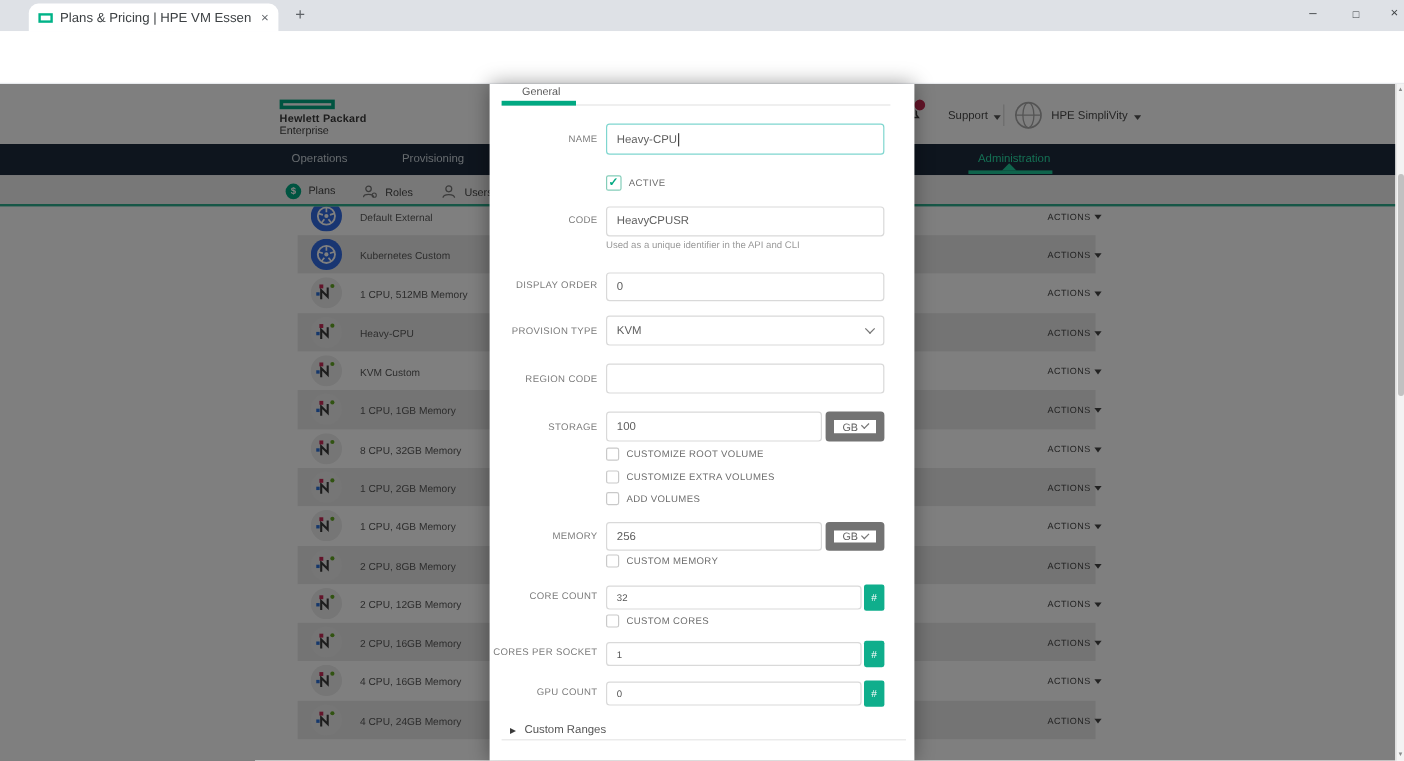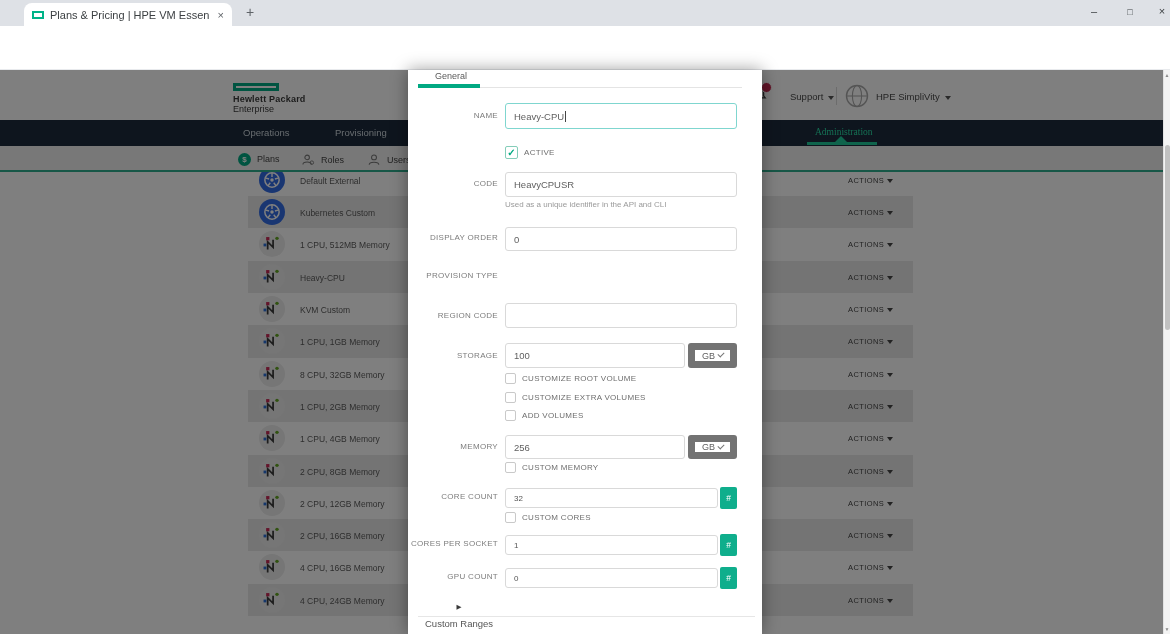--- a/index.html
+++ b/index.html
@@ -50,35 +50,35 @@
   #bell-badge { position:absolute; left:10px; top:-4px; width:11px; height:11px; border-radius:50%; background:#c62850; border:1px solid #fff; }
   #support { position:absolute; left:790px; top:21px; font-size:9.5px; color:#4a4a4a; display:flex; gap:5px; align-items:center; }
   #hdr-sep { position:absolute; left:836px; top:17px; width:1px; height:18px; background:#d8d8d8; }
   #account-avatar { position:absolute; left:845px; top:14px; width:24px; height:24px; }
   #account { position:absolute; left:876px; top:21px; font-size:9.5px; color:#4a4a4a; display:flex; gap:5px; align-items:center; }
   .tri-down { width:0; height:0; border-left:3.5px solid transparent; border-right:3.5px solid transparent; border-top:4.5px solid #555; margin-top:2px; }
 
   #darknav { position:absolute; left:0; top:50px; width:1163px; height:26px; background:#1c2a3c; z-index:2; }
   .navitem { position:absolute; top:7px; font-size:9.5px; color:#cdd6dd; }
   #nav-operations { left:243px; } #nav-provisioning { left:335px; }
-  #nav-administration { left:815px; color:#29dfa7;font-family:Liberation Serif, serif; }
+  #nav-administration { left:815px; color:#29dfa7; }
   #nav-underline { position:absolute; left:807px; top:21.5px; width:70px; height:3.5px; background:#1fc998; }
   #nav-caret { position:absolute; left:835px; top:16px; width:0; height:0; border-left:6px solid transparent; border-right:6px solid transparent; border-bottom:6px solid #1fc998; }
 
   #subnav { position:absolute; left:0; top:76px; width:1163px; height:26px; background:#f1f1f1; border-bottom:2px solid #2faf8e; z-index:2; }
   .subitem { position:absolute; top:6.5px; display:flex; align-items:center; gap:6px; font-size:9px; color:#454545; }
   #sub-plans { left:238px; } #sub-roles { left:301px; } #sub-users { left:367px; }
   #plans-coin { width:13px; height:13px; border-radius:50%; background:#01a982; color:#fff; font-size:8px; line-height:13px; text-align:center; font-weight:bold; }
 
   #rows { position:absolute; left:0; top:0; width:952px; height:564px; z-index:1; }
   .row { position:absolute; left:248px; width:665px; height:32.3px; background:#fff; }
   .row.shaded { background:#e9e9e9; }
   .row-icon { position:absolute; left:11px; top:3px; width:26px; height:26px; }
   .row-name { position:absolute; left:52px; top:12px; font-size:8.5px; color:#5b5b5b; }
-  .row-actions { position:absolute; left:600px; top:12px; width:70px; text-align:left; font-size:7.5px; color:#454545; letter-spacing:0.4px; }
+  .row-actions { position:absolute; left:600px; top:12px; width:70px; text-align:right; font-size:7.5px; color:#454545; letter-spacing:0.4px; }
   .row-actions .cd { display:inline-block; width:0; height:0; border-left:3px solid transparent; border-right:3px solid transparent; border-top:4px solid #454545; margin-left:3px; }
 
   #overlay { position:absolute; left:0; top:0; width:1163px; height:564px; background:rgba(0,0,0,0.5); z-index:4; }
 
   
   #scrollbar { position:absolute; left:1163px; top:70px; width:7px; height:564px; background:#f3f3f3; border-left:1px solid #e2e2e2; z-index:6; }
   #sb-up { position:absolute; left:0; top:2px; width:6px; font-size:5px; color:#8a8a8a; text-align:center; }
   #sb-down { position:absolute; left:0; bottom:2px; width:6px; font-size:5px; color:#8a8a8a; text-align:center; }
   #sb-thumb { position:absolute; left:0.5px; top:75px; width:5px; height:185px; background:#c1c1c1; border-radius:3px; }
 
@@ -93,21 +93,21 @@
   .inp.small { height:20px; width:213px; font-size:8px; color:#555; }
   .inp.focused { border:1.5px solid #7fd6cf; }
   .caret-bar { display:inline-block; width:1px; height:11px; background:#444; margin-left:1px; }
   .chev { width:6px; height:6px; border-right:1.4px solid #777; border-bottom:1.4px solid #777; transform:rotate(45deg); margin-left:auto; margin-top:-3px; }
   .unitsel { position:absolute; left:280px; width:49px; height:25px; border:7px solid #737373; border-radius:3px; font-size:9px; color:#5f5f5f; display:flex; align-items:center; padding:0 7px; gap:4px; }
   .hashbtn { position:absolute; left:312px; width:17px; height:22px; background:#0fae8c; border-radius:2px; color:#fff; font-size:8.5px; display:flex; align-items:center; justify-content:center; }
   .cb { position:absolute; left:97px; display:flex; align-items:center; gap:6px; font-size:8px; color:#6e6e6e; letter-spacing:0.3px; }
   .cb .box { width:11px; height:11px; border:1px solid #c9c9c9; border-radius:2px; background:#fff; flex:0 0 auto; }
   .cb.checked .box { width:13px; height:13px; border:1px solid #84cdb9; color:#01a982; font-size:10px; line-height:11px; text-align:center; font-weight:bold; }
   #m-helper { position:absolute; left:97px; top:130px; font-size:8px; color:#9a9a9a; }
-  #m-expander { position:absolute; left:17px; top:533px; display:flex; align-items:center; gap:7px; font-size:9.5px; color:#555;flex-direction:column; }
+  #m-expander { position:absolute; left:17px; top:533px; display:flex; align-items:center; gap:7px; font-size:9.5px; color:#555; }
   #m-exp-arrow { font-size:6.5px; color:#3a3a3a; }
   #m-hline { position:absolute; left:10px; top:546px; width:337px; height:1px; background:#e6e6e6; }
 </style>
 </head>
 <body>
 
 <div id="stage">
 
   <div id="tabstrip">
     <div id="tab">
@@ -465,20 +465,24 @@
       <span>HeavyCPUSR</span>
     </div>
     <span id="m-helper">Used as a unique identifier in the API and CLI</span>
 
     <span class="flabel" style="top:163px">DISPLAY ORDER</span>
     <div class="inp" style="top:157px;height:24px">
       <span>0</span>
     </div>
 
     <span class="flabel" style="top:201px">PROVISION TYPE</span>
+    <div class="inp" style="top:193px">
+      <span>KVM</span>
+      <span class="chev"></span>
+    </div>
 
     <span class="flabel" style="top:241px">REGION CODE</span>
     <div class="inp" style="top:233px">
       <span></span>
     </div>
 
     <span class="flabel" style="top:281px">STORAGE</span>
     <div class="inp" style="top:273px;width:180px">
       <span>100</span>
     </div>

